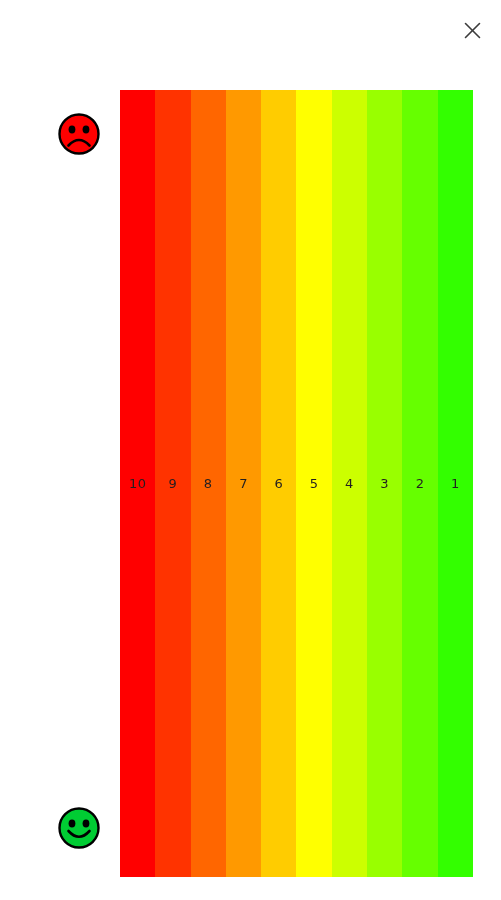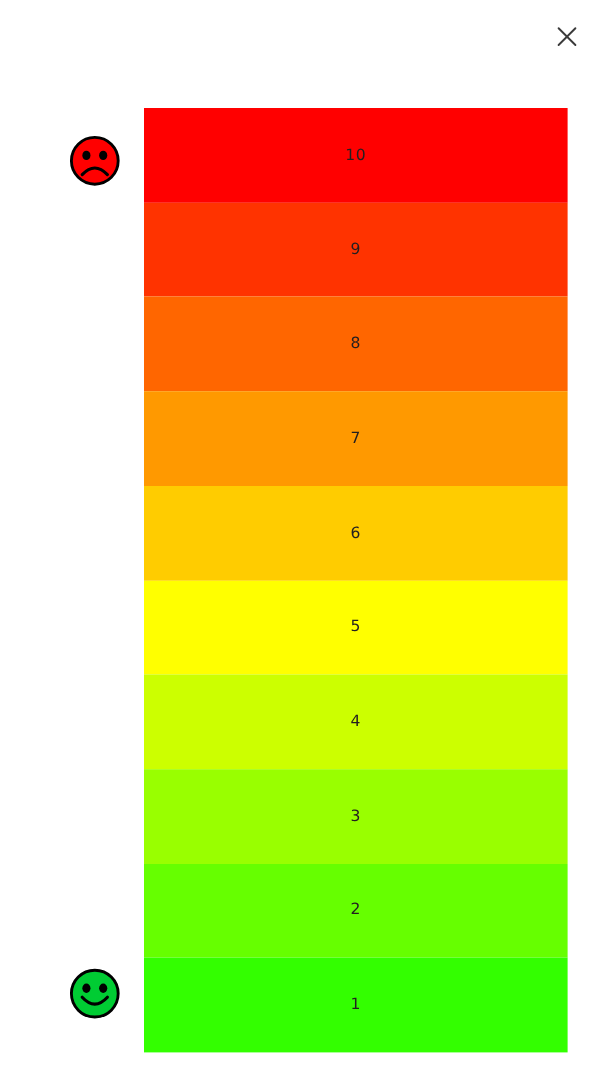--- a/index.html
+++ b/index.html
@@ -34,21 +34,21 @@
   #close-button svg { display: block; }
 
   
   #rating-scale {
     position: absolute;
     left: 120px;
     top: 90px;
     width: 353px;
     height: 787px;
     display: flex;
-    flex-direction: column;
+    flex-direction: row;
   }
   .scale-band {
     flex: 1 1 0;
     display: flex;
     align-items: center;
     justify-content: center;
     position: relative;
     cursor: pointer;
   }
   .band-label {

